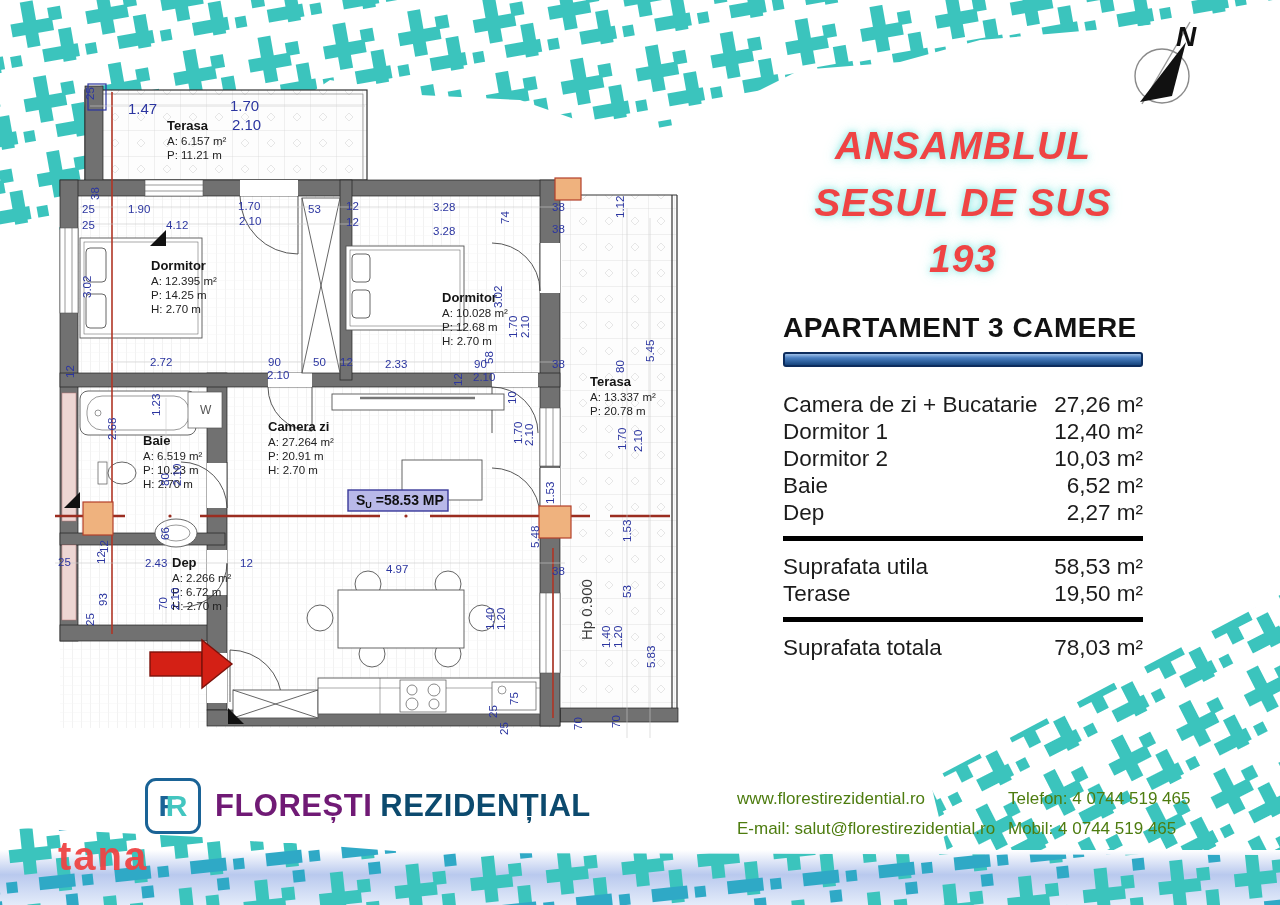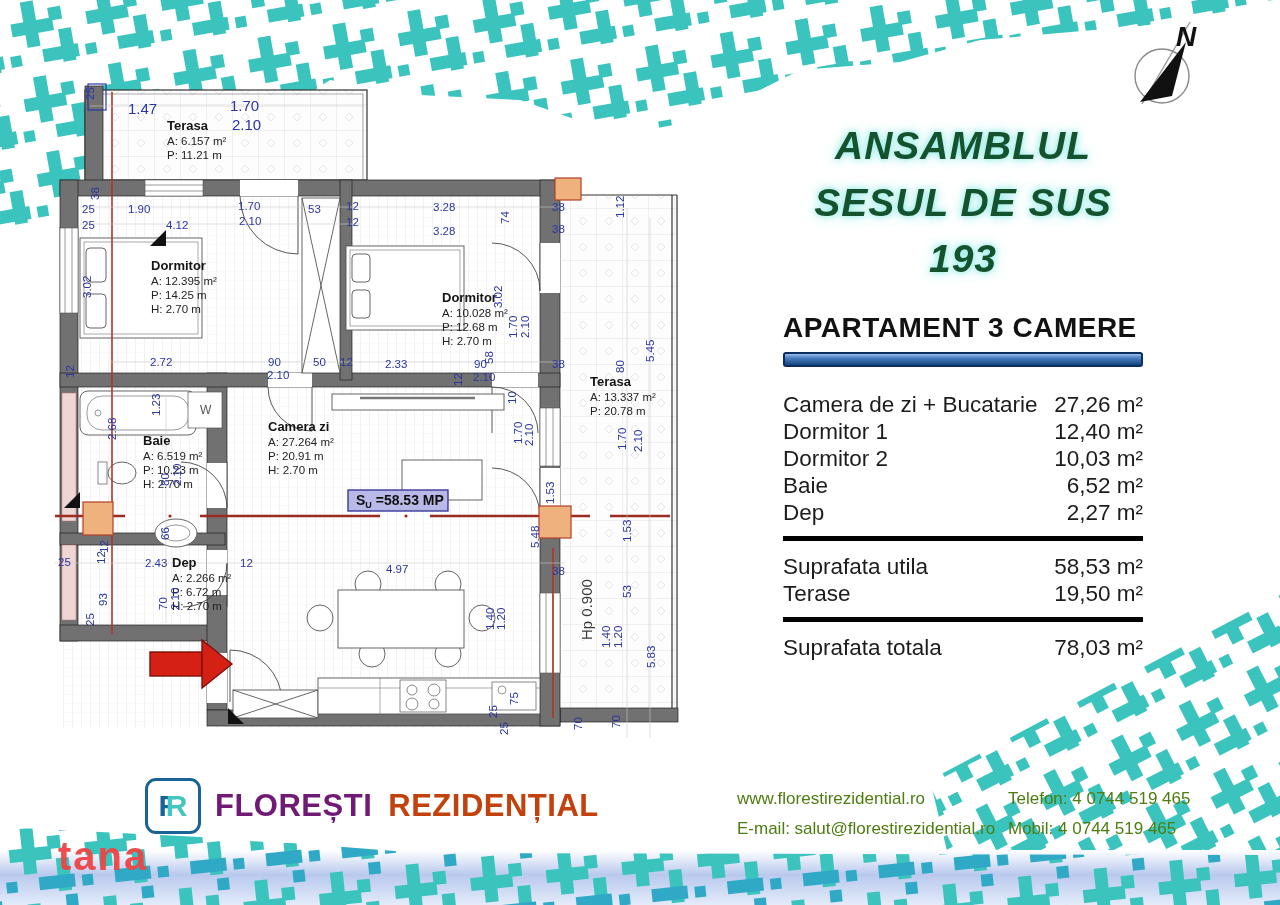--- a/index.html
+++ b/index.html
@@ -3,42 +3,42 @@
 <meta charset="utf-8">
 <style>
   html,body{margin:0;padding:0;background:#888;}
   .page{position:relative;width:1280px;height:905px;background:#ffffff;overflow:hidden;
         font-family:"Liberation Sans",sans-serif;}
   svg{display:block;}
   .abs{position:absolute;}
 
   
   .panel{position:absolute;left:783px;top:118px;width:360px;}
-  .project-line{color:#14532d;font-style:italic;font-weight:bold;font-size:39px;
+  .project-line{color:#ef4444;font-style:italic;font-weight:bold;font-size:39px;
     text-align:center;letter-spacing:1px;line-height:1.45;
     text-shadow:0 0 6px rgba(120,230,224,.85),0 0 14px rgba(160,240,236,.8);}
   .apt-heading{margin-top:24px;color:#121212;font-weight:bold;font-size:28px;letter-spacing:.5px;}
   .heading-bar{margin-top:8px;height:11px;border:2px solid #0d2d5e;border-radius:3px;
     background:linear-gradient(180deg,#9fc0e8 0%,#4a7fc1 35%,#16457e 100%);}
   .area-table{margin-top:24px;font-size:22.5px;color:#1c1c1c;}
   .area-row{display:flex;justify-content:space-between;line-height:27px;}
   .area-row .val{text-align:center;}
   .tbl-divider{height:5px;background:#000;margin:10px 0 12px 0;}
   .group-gap{margin-top:2px;}
 
   
   .footer{position:absolute;left:0;top:772px;width:1280px;z-index:7;}
   .brand{position:absolute;left:145px;top:6px;display:flex;align-items:center;}
   .brand-icon{width:50px;height:50px;border:3px solid #1a6396;border-radius:11px;background:#fff;
     display:flex;align-items:center;justify-content:center;font-weight:bold;font-size:30px;}
   .brand-icon .f{color:#1a6396;}
   .brand-icon .r{color:#43c6c0;margin-left:-11px;}
   .brand-text{margin-left:14px;font-weight:bold;font-size:31px;letter-spacing:.5px;}
   .brand-text .b1{color:#701a75;}
-  .brand-text .b2{color:#c2410c;margin-left:16px;}
+  .brand-text .b2{color:#0c4a6e;margin-left:8px;}
   .contact-col{position:absolute;top:12px;font-size:17px;color:#4d7c0f;line-height:30px;}
   .col-a{left:737px;}
   .col-b{left:1008px;}
 
   .watermark{position:absolute;left:58px;top:834px;z-index:6;color:#ef4444;font-weight:bold;
     font-size:40px;letter-spacing:2px;opacity:.95;}
   .white-blob{position:absolute;left:105px;top:772px;width:480px;height:72px;background:#fff;
     border-radius:50%;z-index:5;}
 
   

